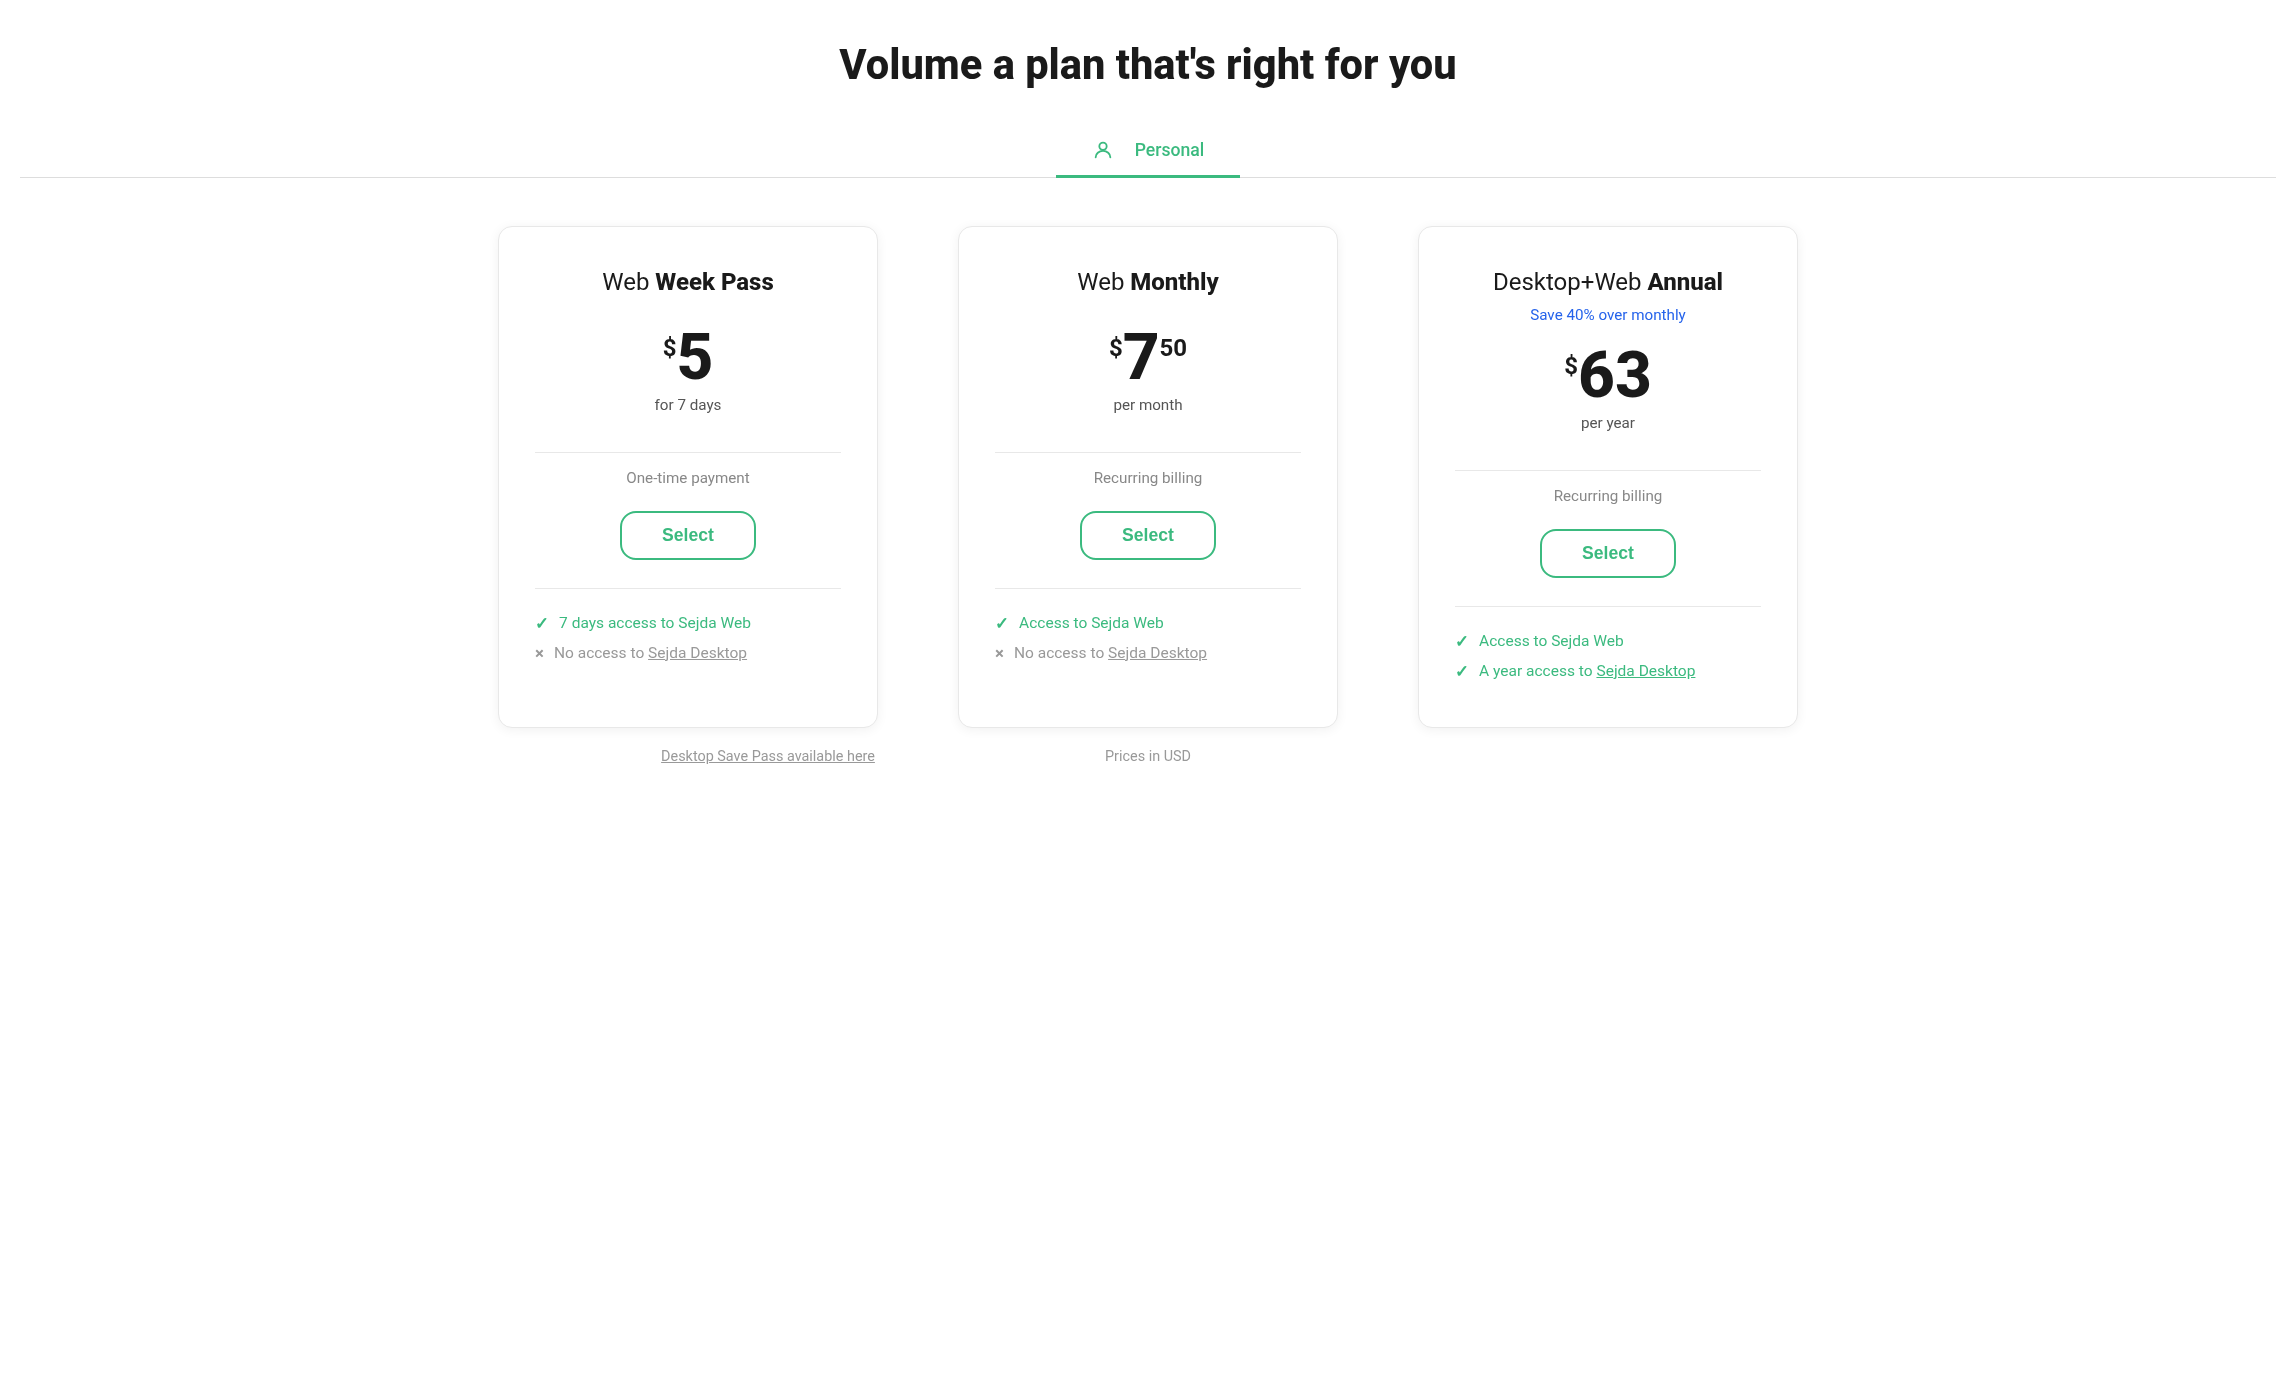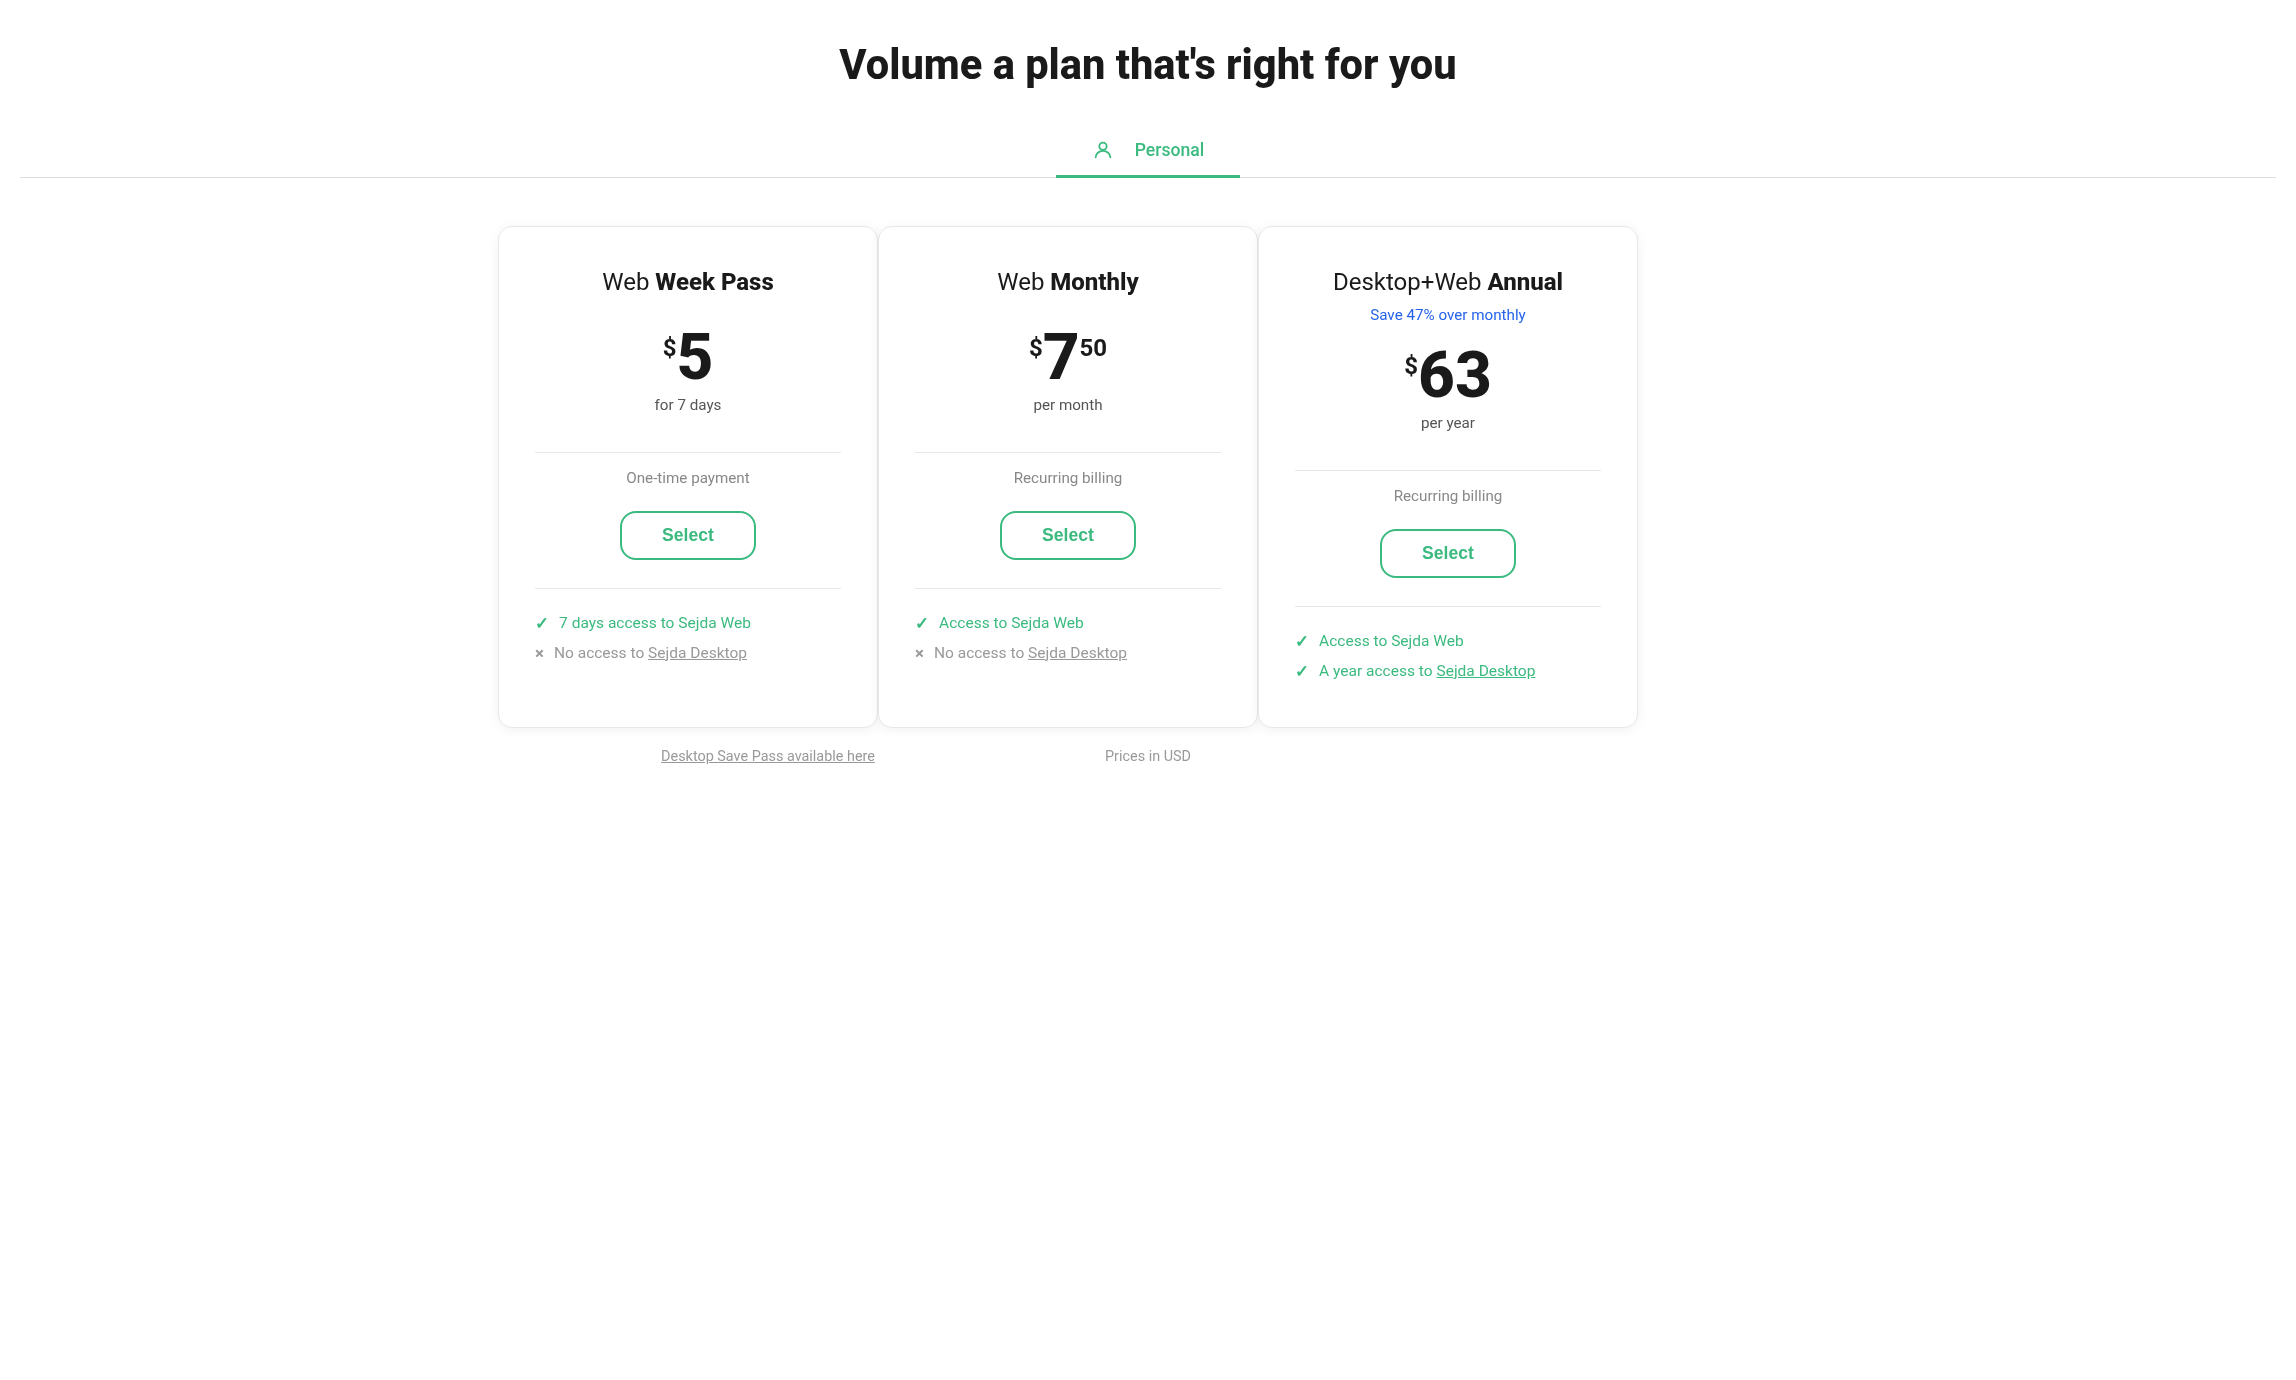--- a/index.html
+++ b/index.html
@@ -50,21 +50,21 @@
     }
 
     .tab-icon {
       width: 22px;
       height: 22px;
     }
 
     
     .cards-container {
       display: flex;
-      justify-content: flex-start;
+      justify-content: space-between;
       max-width: 1300px;
       margin: 0 auto;
       flex-wrap: wrap;
     }
 
     
     .plan-card {
       background: #fff;
       border: 1.5px solid #e8e8e8;
       border-radius: 14px;
@@ -300,21 +300,21 @@
         <span class="feature-cross">×</span>
         <span>No access to <a href="#">Sejda Desktop</a></span>
       </li>
     </ul>
   </div>
 
   <div class="plan-card">
     <div class="plan-name">
       <span>Desktop+Web </span><strong>Annual</strong>
     </div>
-    <div class="plan-save-label">Save 47% over monthly</div>
+    <div class="plan-save-label">Save 40% over monthly</div>
     <div class="price-block">
       <span class="price-dollar-sign">$</span>
       <span class="price-amount">63</span>
     </div>
     <div class="price-period">per year</div>
     <div class="divider"></div>
     <div class="billing-label">Recurring billing</div>
     <button class="select-btn">Select</button>
     <div class="features-divider"></div>
     <ul class="feature-list">

